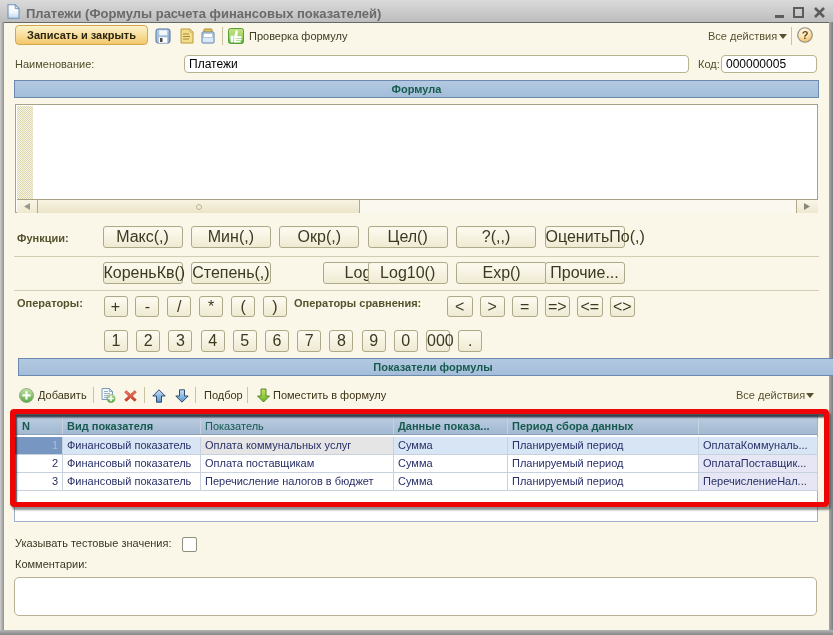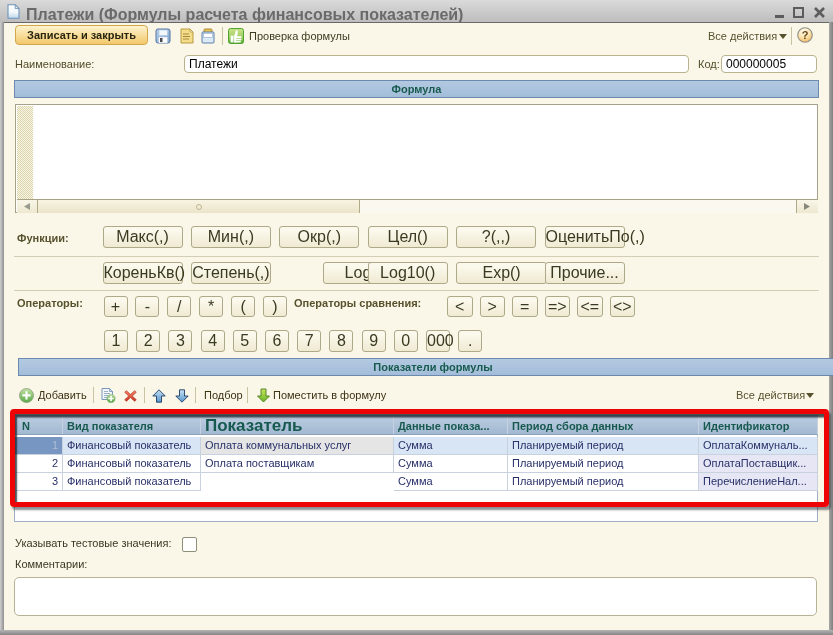--- a/index.html
+++ b/index.html
@@ -4,21 +4,21 @@
 <style>
   html,body{margin:0;padding:0;}
   body{width:833px;height:635px;overflow:hidden;font-family:"Liberation Sans",sans-serif;}
   .win{position:relative;width:833px;height:635px;background:#fbf7e8;}
   .abs{position:absolute;}
   
   .frame-l{left:0;top:22px;width:4px;height:613px;background:linear-gradient(90deg,#cfcfcf,#8f8f8f);}
   .frame-r{right:0;top:22px;width:4px;height:613px;background:linear-gradient(90deg,#a8a8a8,#7f7f7f);}
   .frame-b{left:0;bottom:0;width:833px;height:5px;background:linear-gradient(180deg,#b5b5b5,#848484);}
   .titlebar{left:0;top:0;width:833px;height:22px;background:linear-gradient(180deg,#dadada,#bdbdbd);border-bottom:1px solid #686868;}
-  .title-text{left:26px;top:5.5px;font-size:16px;font-weight:bold;color:#6a6a6a;}
+  .title-text{left:26px;top:5.5px;font-size:13px;font-weight:bold;color:#6a6a6a;}
   .tb-min{left:775px;top:15px;width:9px;height:3px;background:#5c5c5c;}
   .tb-max{left:793px;top:7px;width:7px;height:7px;border:2px solid #5c5c5c;}
   
   .lbl{font-size:11px;color:#514d2c;}
   .blbl{font-size:11px;font-weight:bold;color:#56522e;}
   .band{background:linear-gradient(180deg,#b3c9e1,#a3bdd9);border:1px solid #6c8ab0;text-align:center;font-size:11px;font-weight:bold;color:#175a4e;line-height:16px;}
   .btn{background:linear-gradient(180deg,#fbf8ec 20%,#efead2);border:1px solid #aeA988;border-radius:3px;font-size:16px;color:#3a3a20;text-align:center;box-sizing:border-box;}
   .inp{background:#fff;border:1px solid #b9b28e;border-radius:4px;box-sizing:border-box;font-size:12px;color:#000;padding:1px 8px 0 4px;}
   .sep{width:1px;background:#c9c3a4;}
 </style>
@@ -87,21 +87,21 @@
           <stop offset="1" stop-color="#44aa2a"></stop>
         </linearGradient>
       </defs>
     <rect x="2.6" y="7.6" width="2.9" height="6.8" fill="#fff"></rect>
     <path d="M6.2 8.4 C6.2 6.2 7.4 5.8 7.5 3.2 c.1-1.5 2.3-1.2 2.3 .5 0 1.7-.3 2.7-.5 4.7 z" fill="#fff"></path>
     <rect x="6.2" y="8.2" width="7.2" height="1.8" fill="#fff"></rect>
     <rect x="6.2" y="10.6" width="7.2" height="1.8" fill="#fff"></rect>
     <rect x="6.2" y="12.9" width="6.6" height="1.6" fill="#fff"></rect>
     <rect x="6.2" y="8.2" width="1.8" height="6.3" fill="#fff"></rect>
   </svg>
-  <div class="abs lbl" style="left:249px;top:30px;color:#3d3c20;">Проверка формулы</div>
+  <div class="abs lbl" style="left:249px;top:30px;color:#3d3c20;">Проверка формулу</div>
   <div class="abs lbl" style="left:708px;top:29.5px;color:#56522e;">Все действия</div>
   <svg class="abs" style="left:779px;top:33.5px" width="8" height="6" viewBox="0 0 8 6">
       <path d="M0 0 h8 l-4 5 z" fill="#56522e"></path>
     </svg>
   <div class="abs sep" style="left:791px;top:27px;height:18px;"></div>
   <svg class="abs" style="left:797px;top:27px" width="16" height="16" viewBox="0 0 16 16">
     <circle cx="8" cy="8" r="7.3" fill="url(#hg)" stroke="#90908a" stroke-width="1.1"></circle>
     <defs>
         <radialGradient id="hg" cx="0.42" cy="0.25" r="0.85">
           <stop offset="0" stop-color="#fefaf0"></stop>
@@ -218,39 +218,39 @@
   <div class="abs lbl" style="left:273px;top:389px;color:#3b3214;">Поместить в формулу</div>
   <div class="abs lbl" style="left:736px;top:388.5px;color:#56522e;">Все действия</div>
   <svg class="abs" style="left:806px;top:392.5px" width="8" height="6" viewBox="0 0 8 6">
       <path d="M0 0 h8 l-4 5 z" fill="#56522e"></path>
     </svg>
 
   <div class="abs" style="left:14px;top:415px;width:804px;height:107px;background:#fff;border:1px solid #9fb1c8;box-sizing:border-box;" id="table">
       <div style="position:absolute;left:0;top:0;width:802px;height:19px;background:linear-gradient(180deg,#bccde0,#a2b9d2);border-bottom:1px solid #8ca0b8;box-sizing:border-box;">
         <div style="position:absolute;left:0px;top:0;width:48px;height:18px;border-right:1px solid #c6d2e0;box-sizing:border-box;font-size:11px;font-weight:bold;color:#17594e;line-height:20px;padding-left:7px;overflow:hidden;white-space:nowrap;">N</div>
         <div style="position:absolute;left:48px;top:0;width:138px;height:18px;border-right:1px solid #c6d2e0;box-sizing:border-box;font-size:11px;font-weight:bold;color:#17594e;line-height:20px;padding-left:4px;overflow:hidden;white-space:nowrap;">Вид показателя</div>
-        <div style="position:absolute;left:186px;top:0;width:193px;height:18px;border-right:1px solid #c6d2e0;box-sizing:border-box;font-size:17px;font-weight:bold;color:#17594e;line-height:20px;padding-left:4px;overflow:hidden;white-space:nowrap;">Показатель</div>
+        <div style="position:absolute;left:186px;top:0;width:193px;height:18px;border-right:1px solid #c6d2e0;box-sizing:border-box;font-size:11px;font-weight:normal;color:#17594e;line-height:20px;padding-left:4px;overflow:hidden;white-space:nowrap;">Показатель</div>
         <div style="position:absolute;left:379px;top:0;width:114px;height:18px;border-right:1px solid #c6d2e0;box-sizing:border-box;font-size:11px;font-weight:bold;color:#17594e;line-height:20px;padding-left:4px;overflow:hidden;white-space:nowrap;">Данные показа...</div>
         <div style="position:absolute;left:493px;top:0;width:191px;height:18px;border-right:1px solid #c6d2e0;box-sizing:border-box;font-size:11px;font-weight:bold;color:#17594e;line-height:20px;padding-left:4px;overflow:hidden;white-space:nowrap;">Период сбора данных</div>
-        <div style="position:absolute;left:684px;top:0;width:119px;height:18px;border-right:1px solid #c6d2e0;box-sizing:border-box;font-size:11px;font-weight:bold;color:#17594e;line-height:20px;padding-left:4px;overflow:hidden;white-space:nowrap;">Идентификатор</div>
       </div>
       <div style="position:absolute;left:0px;top:21px;width:48px;height:18px;background:#7796c2;border-right:1px solid #c8d2de;border-bottom:1px solid #c8d2de;box-sizing:border-box;font-size:11px;color:#aebdd4;line-height:17px;text-align:right;padding-right:4px;overflow:hidden;white-space:nowrap;">1</div>
       <div style="position:absolute;left:48px;top:21px;width:138px;height:18px;background:#d7e5f5;border-right:1px solid #c8d2de;border-bottom:1px solid #c8d2de;box-sizing:border-box;font-size:11px;color:#283068;line-height:17px;text-align:left;padding-left:4px;overflow:hidden;white-space:nowrap;">Финансовый показатель</div>
       <div style="position:absolute;left:186px;top:21px;width:193px;height:18px;background:#e5e5e5;border-right:1px solid #c8d2de;border-bottom:1px solid #c8d2de;box-sizing:border-box;font-size:11px;color:#283068;line-height:17px;text-align:left;padding-left:4px;overflow:hidden;white-space:nowrap;">Оплата коммунальных услуг</div>
       <div style="position:absolute;left:379px;top:21px;width:114px;height:18px;background:#d7e5f5;border-right:1px solid #c8d2de;border-bottom:1px solid #c8d2de;box-sizing:border-box;font-size:11px;color:#283068;line-height:17px;text-align:left;padding-left:4px;overflow:hidden;white-space:nowrap;">Сумма</div>
       <div style="position:absolute;left:493px;top:21px;width:191px;height:18px;background:#d7e5f5;border-right:1px solid #c8d2de;border-bottom:1px solid #c8d2de;box-sizing:border-box;font-size:11px;color:#283068;line-height:17px;text-align:left;padding-left:4px;overflow:hidden;white-space:nowrap;">Планируемый период</div>
       <div style="position:absolute;left:684px;top:21px;width:119px;height:18px;background:#d7e5f5;border-right:1px solid #c8d2de;border-bottom:1px solid #c8d2de;box-sizing:border-box;font-size:11px;color:#283068;line-height:17px;text-align:left;padding-left:4px;overflow:hidden;white-space:nowrap;">ОплатаКоммуналь...</div>
       <div style="position:absolute;left:0px;top:39px;width:48px;height:18px;background:#ffffff;border-right:1px solid #c8d2de;border-bottom:1px solid #c8d2de;box-sizing:border-box;font-size:11px;color:#283068;line-height:17px;text-align:right;padding-right:4px;overflow:hidden;white-space:nowrap;">2</div>
       <div style="position:absolute;left:48px;top:39px;width:138px;height:18px;background:#ffffff;border-right:1px solid #c8d2de;border-bottom:1px solid #c8d2de;box-sizing:border-box;font-size:11px;color:#283068;line-height:17px;text-align:left;padding-left:4px;overflow:hidden;white-space:nowrap;">Финансовый показатель</div>
       <div style="position:absolute;left:186px;top:39px;width:193px;height:18px;background:#ffffff;border-right:1px solid #c8d2de;border-bottom:1px solid #c8d2de;box-sizing:border-box;font-size:11px;color:#283068;line-height:17px;text-align:left;padding-left:4px;overflow:hidden;white-space:nowrap;">Оплата поставщикам</div>
       <div style="position:absolute;left:379px;top:39px;width:114px;height:18px;background:#ffffff;border-right:1px solid #c8d2de;border-bottom:1px solid #c8d2de;box-sizing:border-box;font-size:11px;color:#283068;line-height:17px;text-align:left;padding-left:4px;overflow:hidden;white-space:nowrap;">Сумма</div>
       <div style="position:absolute;left:493px;top:39px;width:191px;height:18px;background:#ffffff;border-right:1px solid #c8d2de;border-bottom:1px solid #c8d2de;box-sizing:border-box;font-size:11px;color:#283068;line-height:17px;text-align:left;padding-left:4px;overflow:hidden;white-space:nowrap;">Планируемый период</div>
       <div style="position:absolute;left:684px;top:39px;width:119px;height:18px;background:#e6e6f5;border-right:1px solid #c8d2de;border-bottom:1px solid #c8d2de;box-sizing:border-box;font-size:11px;color:#283068;line-height:17px;text-align:left;padding-left:4px;overflow:hidden;white-space:nowrap;">ОплатаПоставщик...</div>
       <div style="position:absolute;left:0px;top:57px;width:48px;height:18px;background:#ffffff;border-right:1px solid #c8d2de;border-bottom:1px solid #c8d2de;box-sizing:border-box;font-size:11px;color:#283068;line-height:17px;text-align:right;padding-right:4px;overflow:hidden;white-space:nowrap;">3</div>
       <div style="position:absolute;left:48px;top:57px;width:138px;height:18px;background:#ffffff;border-right:1px solid #c8d2de;border-bottom:1px solid #c8d2de;box-sizing:border-box;font-size:11px;color:#283068;line-height:17px;text-align:left;padding-left:4px;overflow:hidden;white-space:nowrap;">Финансовый показатель</div>
+      <div style="position:absolute;left:186px;top:57px;width:193px;height:18px;background:#ffffff;border-right:1px solid #c8d2de;border-bottom:1px solid #c8d2de;box-sizing:border-box;font-size:11px;color:#283068;line-height:17px;text-align:left;padding-left:4px;overflow:hidden;white-space:nowrap;">Перечисление налогов в бюджет</div>
       <div style="position:absolute;left:379px;top:57px;width:114px;height:18px;background:#ffffff;border-right:1px solid #c8d2de;border-bottom:1px solid #c8d2de;box-sizing:border-box;font-size:11px;color:#283068;line-height:17px;text-align:left;padding-left:4px;overflow:hidden;white-space:nowrap;">Сумма</div>
       <div style="position:absolute;left:493px;top:57px;width:191px;height:18px;background:#ffffff;border-right:1px solid #c8d2de;border-bottom:1px solid #c8d2de;box-sizing:border-box;font-size:11px;color:#283068;line-height:17px;text-align:left;padding-left:4px;overflow:hidden;white-space:nowrap;">Планируемый период</div>
       <div style="position:absolute;left:684px;top:57px;width:119px;height:18px;background:#e6e6f5;border-right:1px solid #c8d2de;border-bottom:1px solid #c8d2de;box-sizing:border-box;font-size:11px;color:#283068;line-height:17px;text-align:left;padding-left:4px;overflow:hidden;white-space:nowrap;">ПеречислениеНал...</div>
     </div>
 
   <div class="abs" style="left:10px;top:409px;width:819px;height:98px;border:5px solid #ee0404;border-radius:4px;box-sizing:border-box;box-shadow:inset 2px 3.5px 1.5px rgba(25,35,45,0.8), 2px 3px 2px rgba(25,35,45,0.5);"></div>
 
   <div class="abs lbl" style="left:15px;top:536.5px;color:#3a3823;">Указывать тестовые значения:</div>
   <div class="abs" style="left:182px;top:537px;width:13px;height:13px;background:#fff;border:1px solid #8f8f7a;border-radius:2px;"></div>
   <div class="abs lbl" style="left:15px;top:557.5px;color:#3a3823;">Комментарии:</div>

